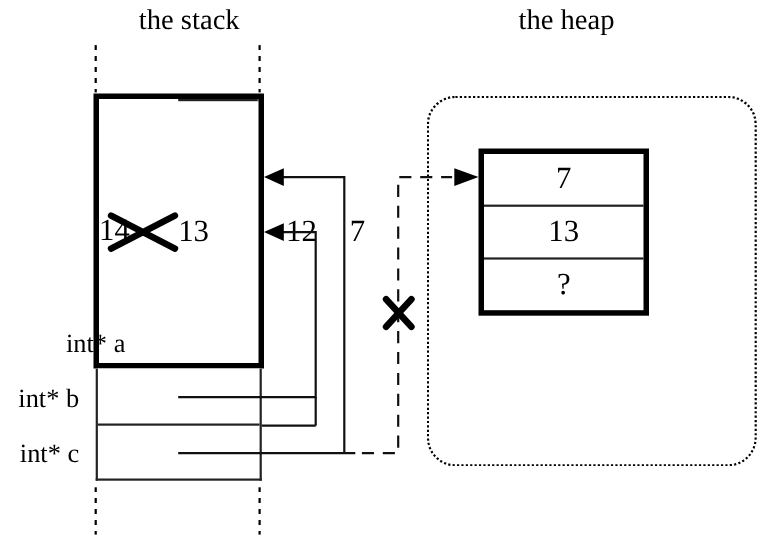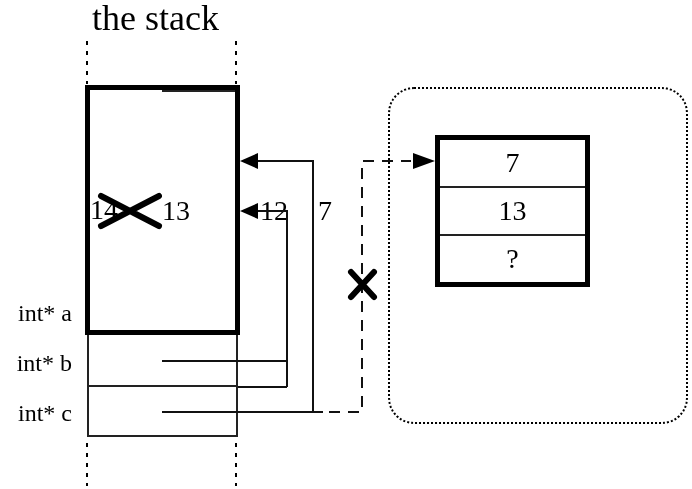--- a/index.html
+++ b/index.html
@@ -12,21 +12,22 @@
     font-family: "Liberation Serif", "DejaVu Serif", serif;
     overflow: hidden;
   }
 
   
   .sec-title {
     position: absolute;
     top: 2px;
     height: 32px;
     line-height: 32px;
-    font-size: 36px;
+    font-size: 26px;
+    text-align: center;
     white-space: nowrap;
   }
   .sec-title.stack { left: 92px;  width: 160px; }
   .sec-title.heap  { left: 435px; width: 160px; }
 
   
   .guide {
     position: absolute;
     width: 2px;
     background-image: repeating-linear-gradient(to bottom, #000 0 4px, transparent 4px 10px);
@@ -77,21 +78,21 @@
 
   
   .ptr-label {
     position: absolute;
     left: 0; width: 72px;
     height: 28px; line-height: 28px;
     text-align: right;
     font-size: 24px;
     white-space: nowrap;
   }
-  .ptr-label.a { top: 299px; }
+  .ptr-label.a { top: 299px; margin-left: 42px; }
   .ptr-label.b { top: 349px; }
   .ptr-label.c { top: 399px; }
 
   
   .heap-region {
     position: absolute;
     left: 388px; top: 87px;
     width: 300px; height: 337px;
     border: 2px dotted #000;
     border-radius: 26px;
@@ -125,20 +126,21 @@
     width: 692px; height: 489px;
     pointer-events: none;
   }
 </style>
 </head>
 <body>
 
 <div class="canvas">
 
   <div class="sec-title stack">the stack</div>
+  <div class="sec-title heap">the heap</div>
 
   <div class="guide tl"></div>
   <div class="guide tr"></div>
   <div class="guide bl"></div>
   <div class="guide br"></div>
 
   <div class="stack-box">
     <div class="cell">
       <span>14</span>
     </div>

